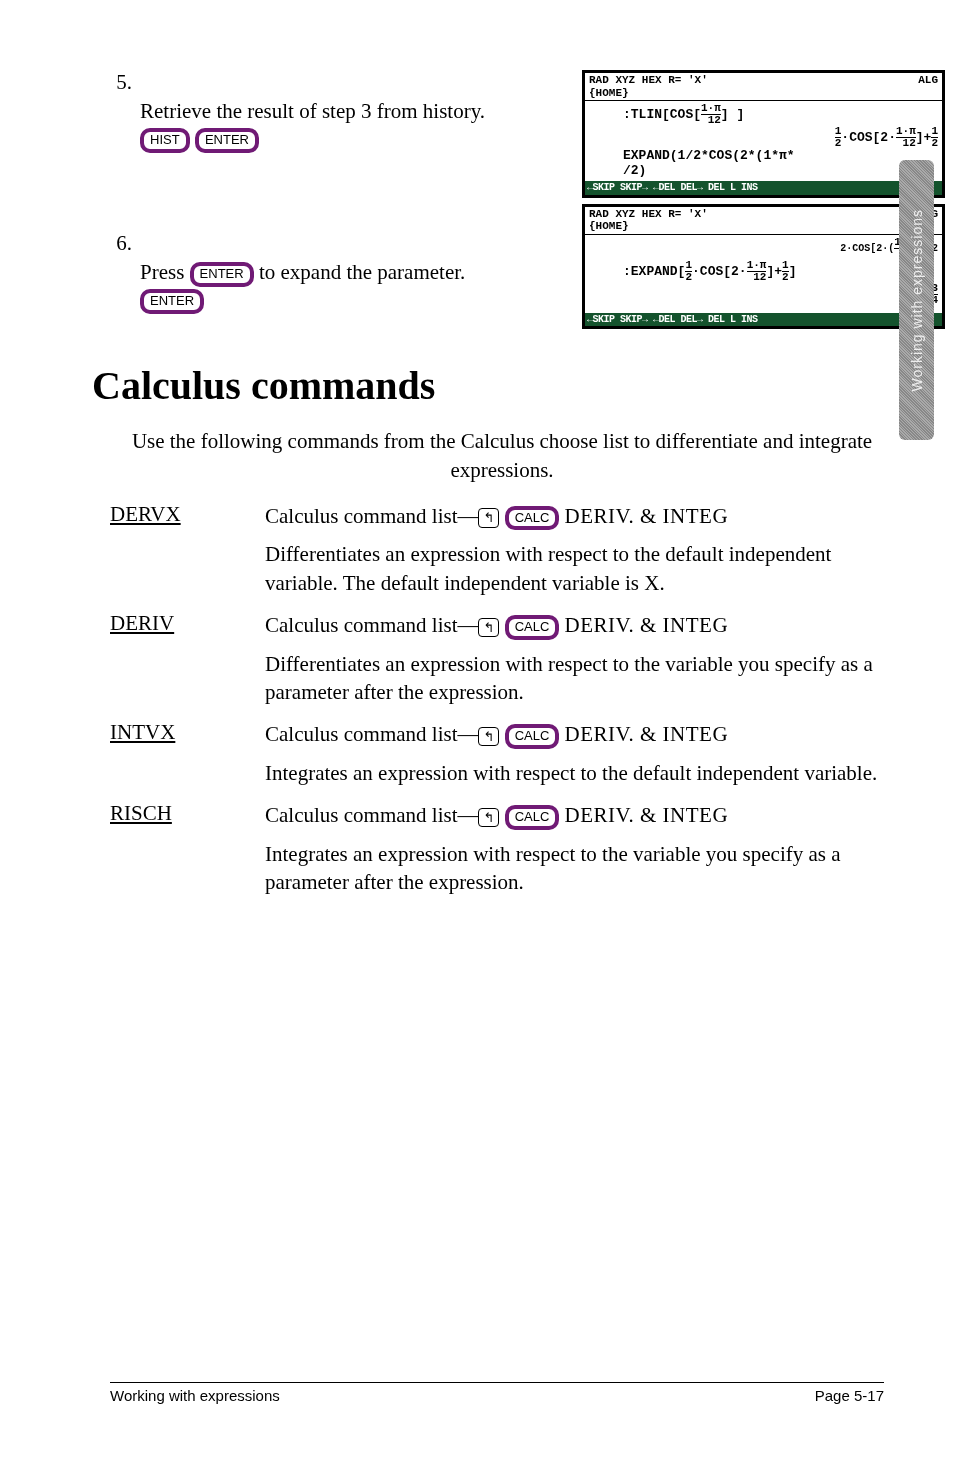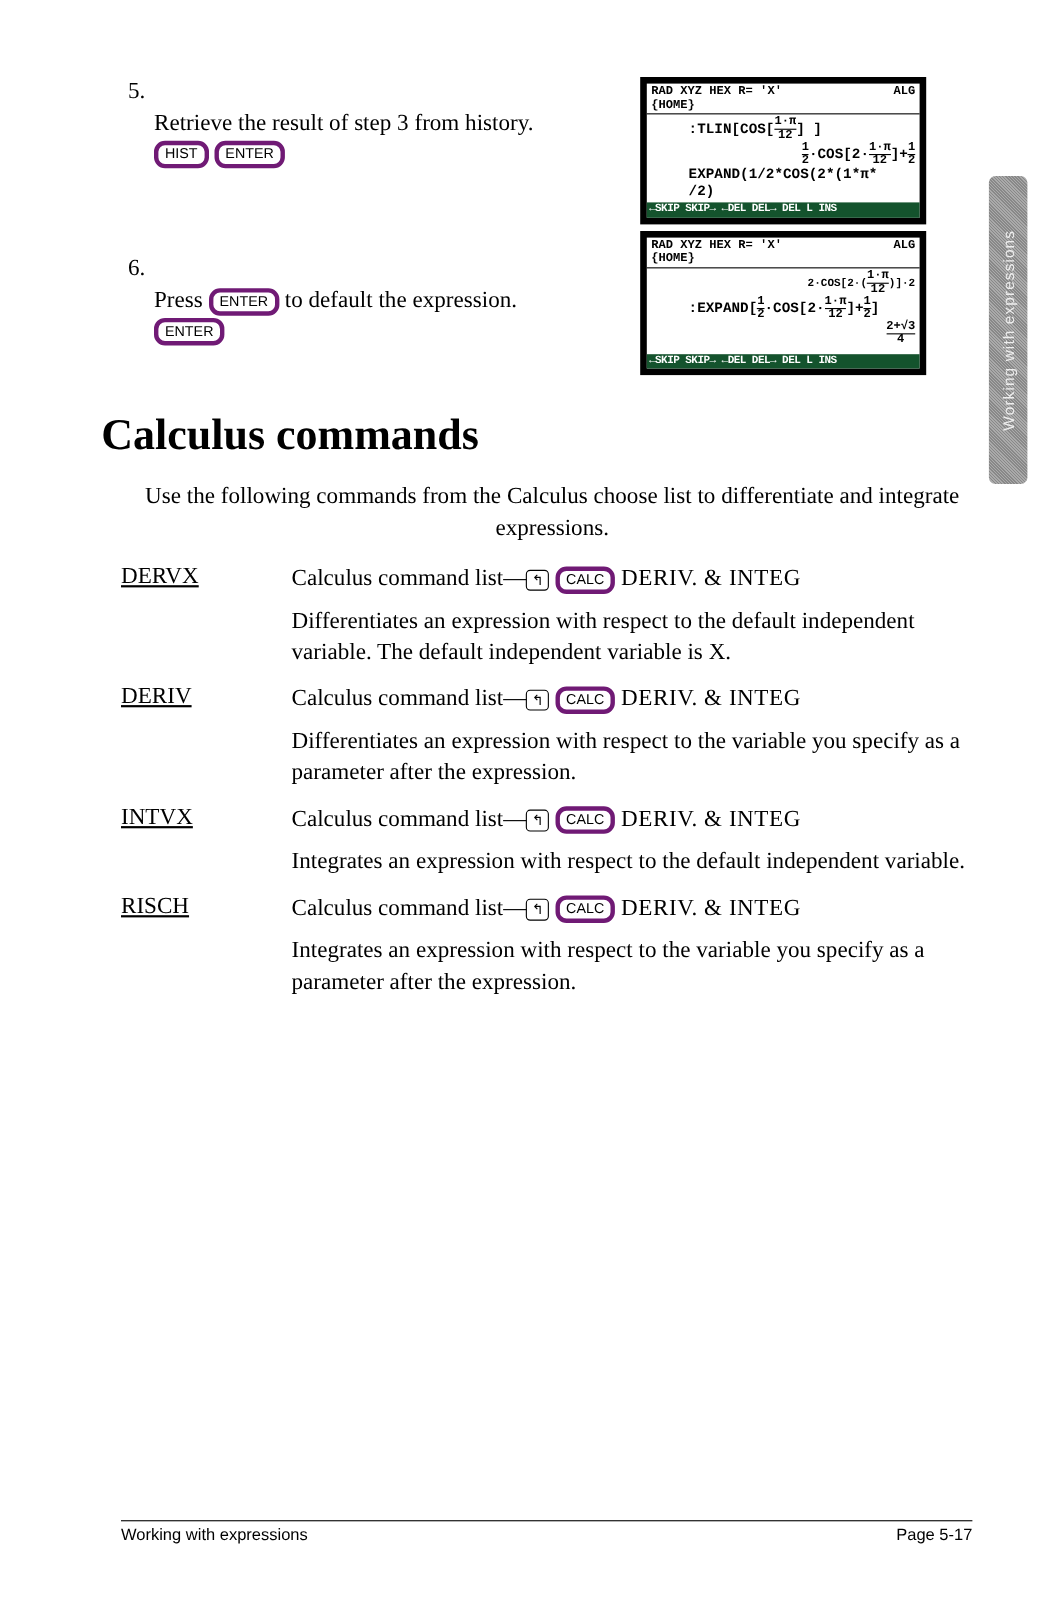--- a/index.html
+++ b/index.html
@@ -58,23 +58,23 @@
     display: inline-block;
     font-family: Arial, sans-serif;
     font-size: 13px;
     border: 4px solid #701a75;
     border-radius: 10px;
     padding: 0px 6px;
     vertical-align: middle;
     line-height: 1.3;
   }
   .screenshot {
-    width: 260px;
+    width: 363px;
     flex-shrink: 0;
-    border: 6px solid #000000;
+    border: 3px solid #000000;
     font-family: 'Courier New', monospace;
     font-size: 12px;
     line-height: 1.15;
     margin-left: 8px;
   }
   .scr-header {
     border-bottom: 1px solid #000;
     padding: 1px 4px;
     font-size: 11px;
     display: flex;
@@ -143,21 +143,21 @@
     bottom: 60px;
     left: 110px;
     right: 70px;
     border-top: 1.5px solid #000;
     padding-top: 4px;
     display: flex;
     justify-content: space-between;
     font-family: Arial, sans-serif;
     font-size: 15px;
   }
-  .frac { display:inline-block; vertical-align:middle; text-align:center; font-size:11px; line-height:1;}
+  .frac { display:inline-block; vertical-align:middle; text-align:right; font-size:11px; line-height:1;}
   .frac .n { border-bottom:1px solid #000; display:block; }
   .frac .d { display:block; }
 </style>
 </head>
 <body>
 
 <div class="page">
   <div class="side-tab">
     <span>Working with expressions</span>
   </div>
@@ -171,21 +171,21 @@
           <span>Retrieve the result of step 3 from history.</span><br>
           <span class="keycap">HIST</span>
           <span class="keycap">ENTER</span>
         </div>
       </div>
       <div style="height:60px"></div>
 
       <div class="step-row">
         <div class="step-num">6.</div>
         <div class="step-body">
-          <span>Press </span><span class="keycap">ENTER</span><span> to default the expression.</span><br>
+          <span>Press </span><span class="keycap">ENTER</span><span> to expand the parameter.</span><br>
           <span class="keycap">ENTER</span>
         </div>
       </div>
     </div>
 
     <div class="screens">
 
       <div class="screenshot">
         <div class="scr-header">
           <span><span>RAD XYZ HEX R= 'X'</span><br>

